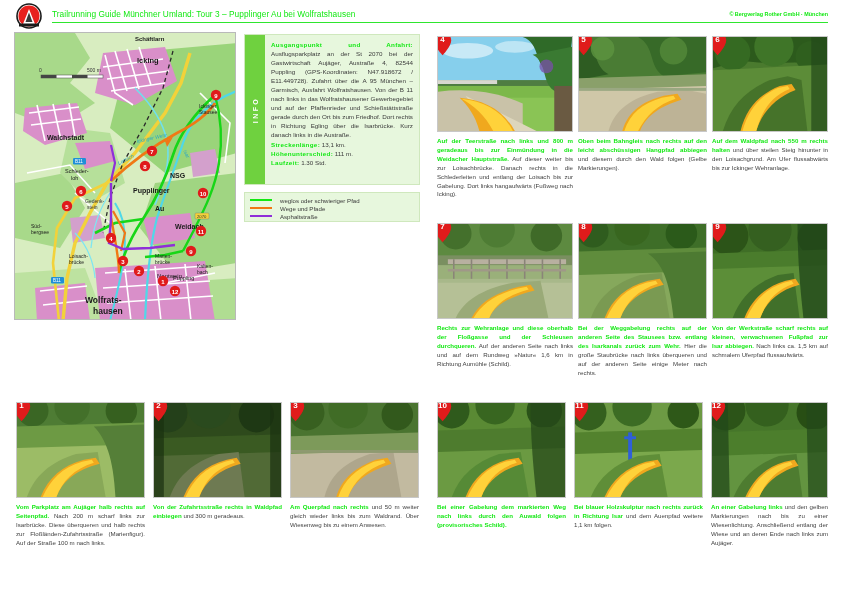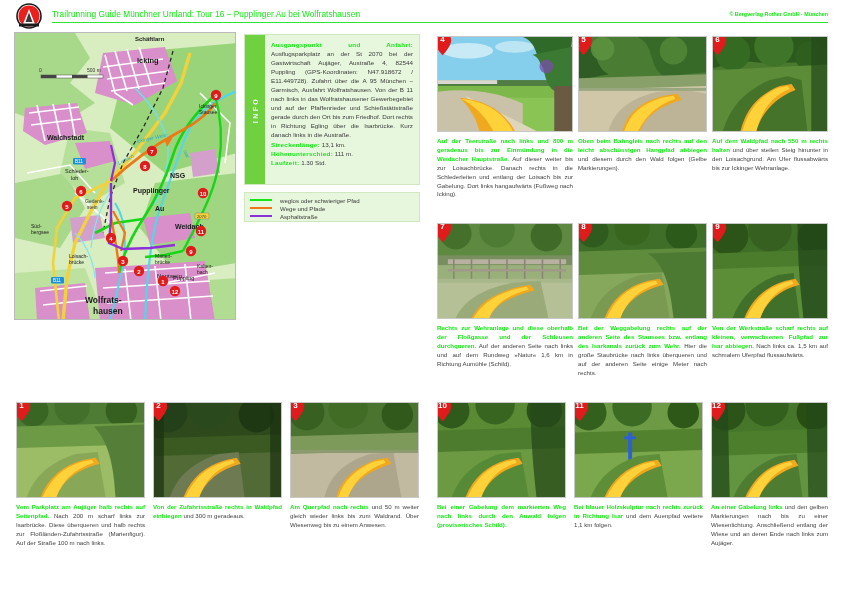--- a/index.html
+++ b/index.html
@@ -102,21 +102,21 @@
   <div class="header">
     <div class="logo">
       <svg viewBox="0 0 26 26" width="26" height="26">
         <circle cx="13" cy="13" r="12" fill="#ffffff" stroke="#1a1a1a" stroke-width="1.6"></circle>
         <path d="M13 2.5 C19 2.5 23.5 7 23.5 13 C23.5 19 19 23.5 13 23.5 C7 23.5 2.5 19 2.5 13 C2.5 7 7 2.5 13 2.5 Z" fill="#e8201e"></path>
         <path d="M13 6 L19 21 L7 21 Z" fill="#ffffff"></path>
         <path d="M13 9.5 L16.5 19 L9.5 19 Z" fill="#3a3a3a"></path>
         <rect x="3" y="20.5" width="20" height="3" fill="#1a1a1a"></rect>
       </svg>
     </div>
-    <div class="hdr-title">Trailrunning Guide Münchner Umland: Tour 16 – Pupplinger Au bei Wolfratshausen</div>
+    <div class="hdr-title">Trailrunning Guide Münchner Umland: Tour 3 – Pupplinger Au bei Wolfratshausen</div>
     <div class="hdr-copy">© Bergverlag Rother GmbH · München</div>
     <div class="hdr-rule"></div>
   </div>
 
   <div class="map">
     <svg viewBox="0 0 222 288" width="222" height="288">
       <defs>
         <clipPath id="mapclip">
             <rect x="0" y="0" width="222" height="288"></rect>
           </clipPath>

